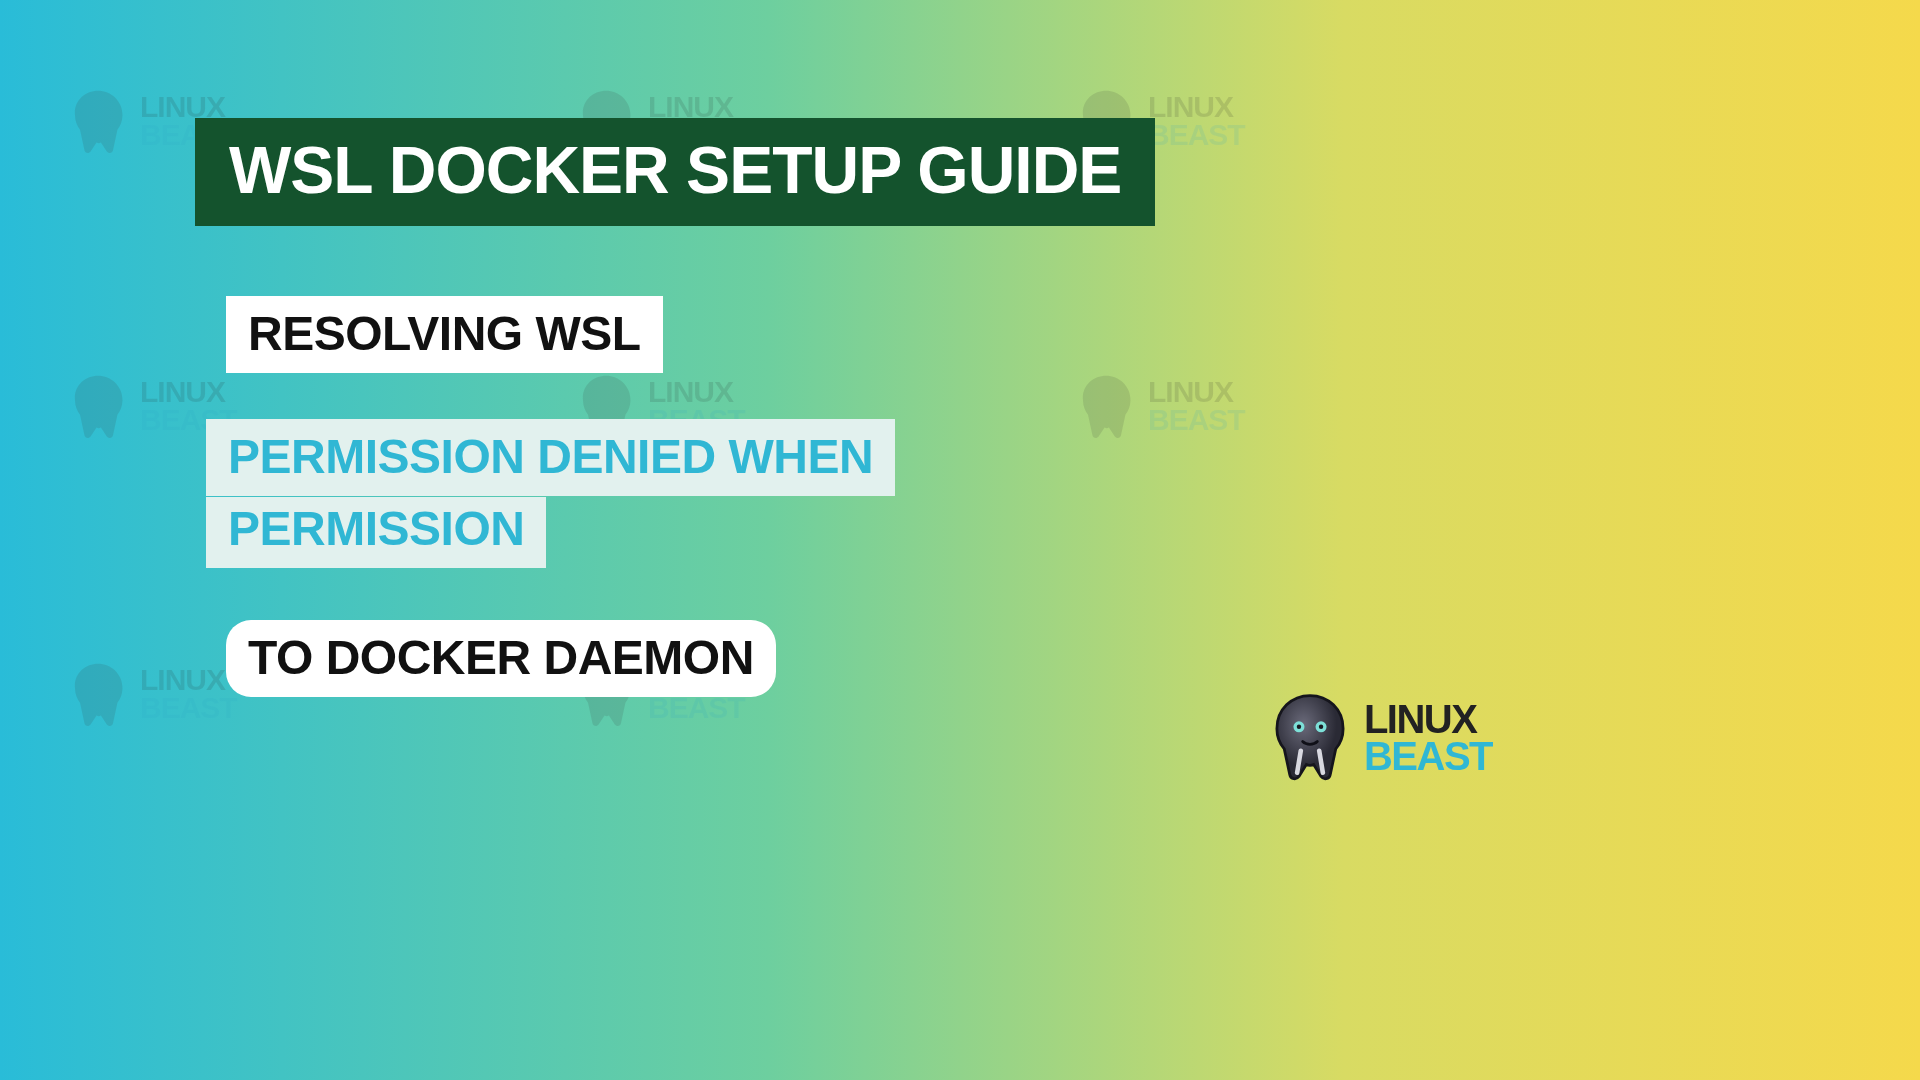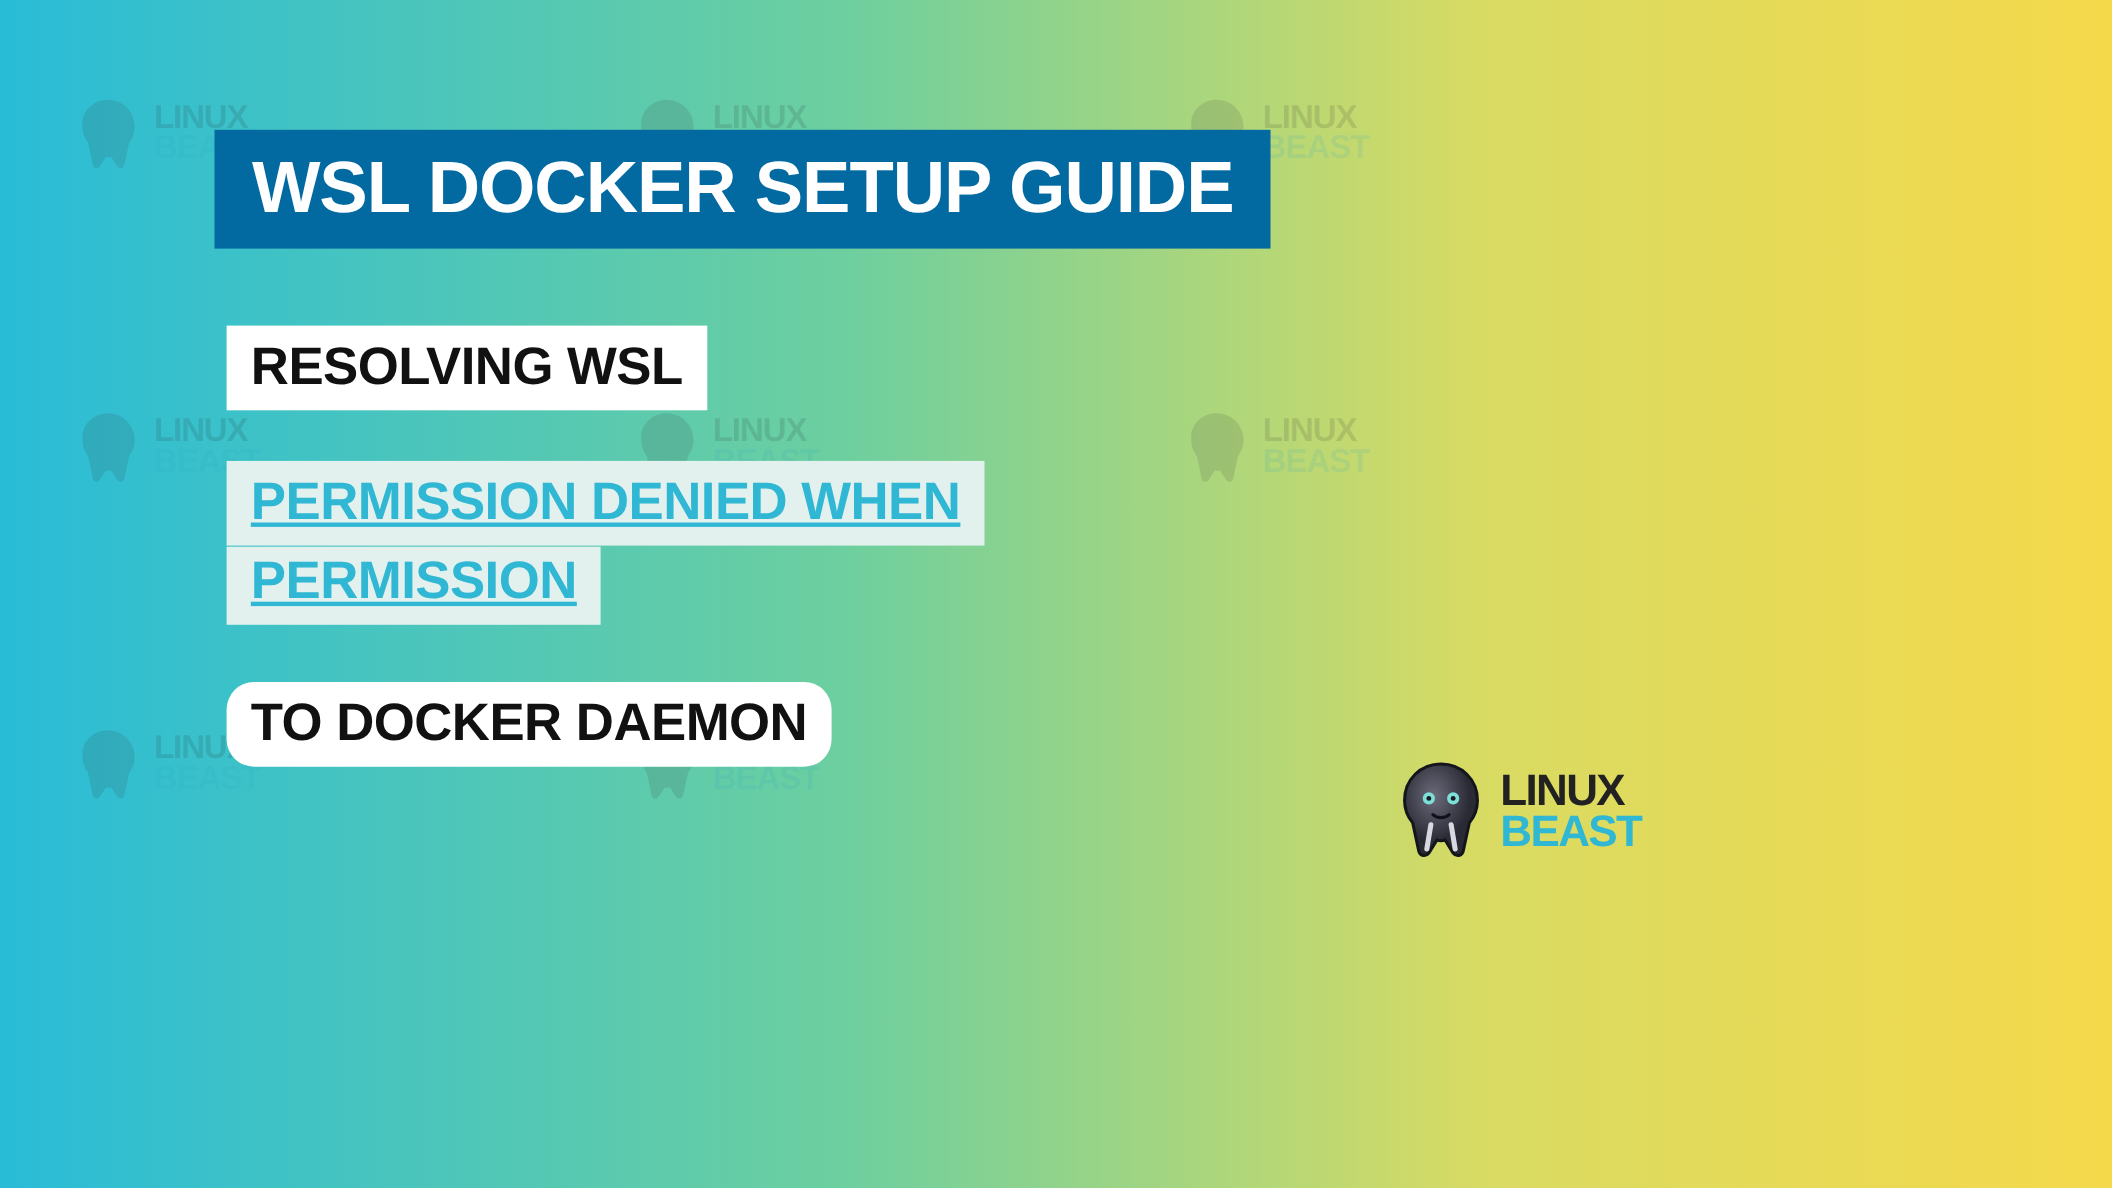--- a/index.html
+++ b/index.html
@@ -37,41 +37,41 @@
     font-weight: 900;
     font-size: 30px;
     letter-spacing: -1px;
     color: #2aa6c6;
   }
 
   .banner {
     position: absolute;
     left: 195px;
     top: 118px;
-    background: #0369a1;
+    background: #14532d;
     color: #fff;
     padding: 14px 34px 18px 34px;
   }
   .banner h1 {
     font-weight: 900;
     font-size: 66px;
     letter-spacing: -1px;
   }
 
   .line {
     position: absolute;
     left: 206px;
     font-weight: 900;
     font-size: 48px;
     letter-spacing: -0.5px;
     white-space: nowrap;
     padding: 10px 22px 12px 22px;
   }
-  .line.white-bg { background: #fff; color: #111; }
-  .line.light-bg { background: #e2f1ee; color: #30b7d4; text-decoration: underline; }
+  .line.white-bg { background: #fff; color: #111; margin-left: 20px; }
+  .line.light-bg { background: #e2f1ee; color: #30b7d4; }
 
   .logo {
     position: absolute;
     right: 44px;
     bottom: 30px;
     display: flex;
     align-items: center;
     gap: 8px;
   }
   .logo .logo-text {

